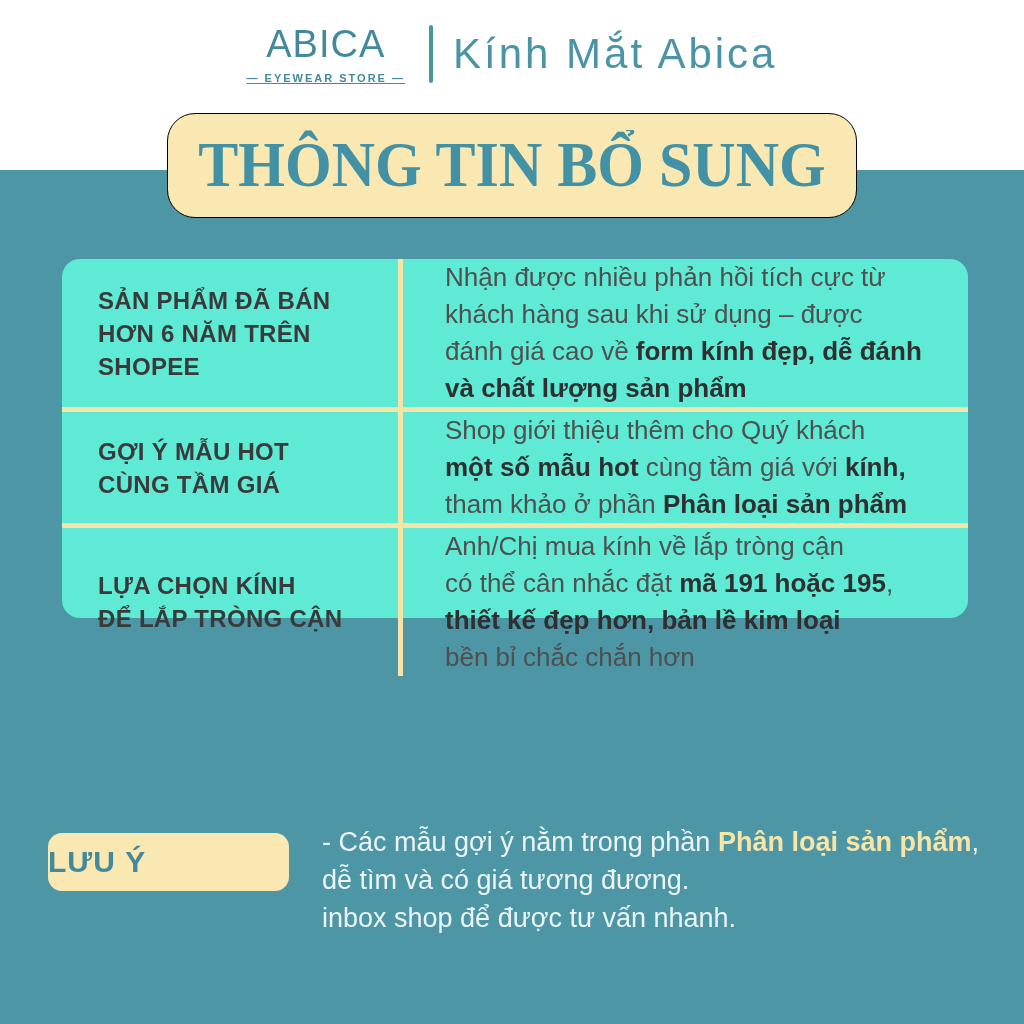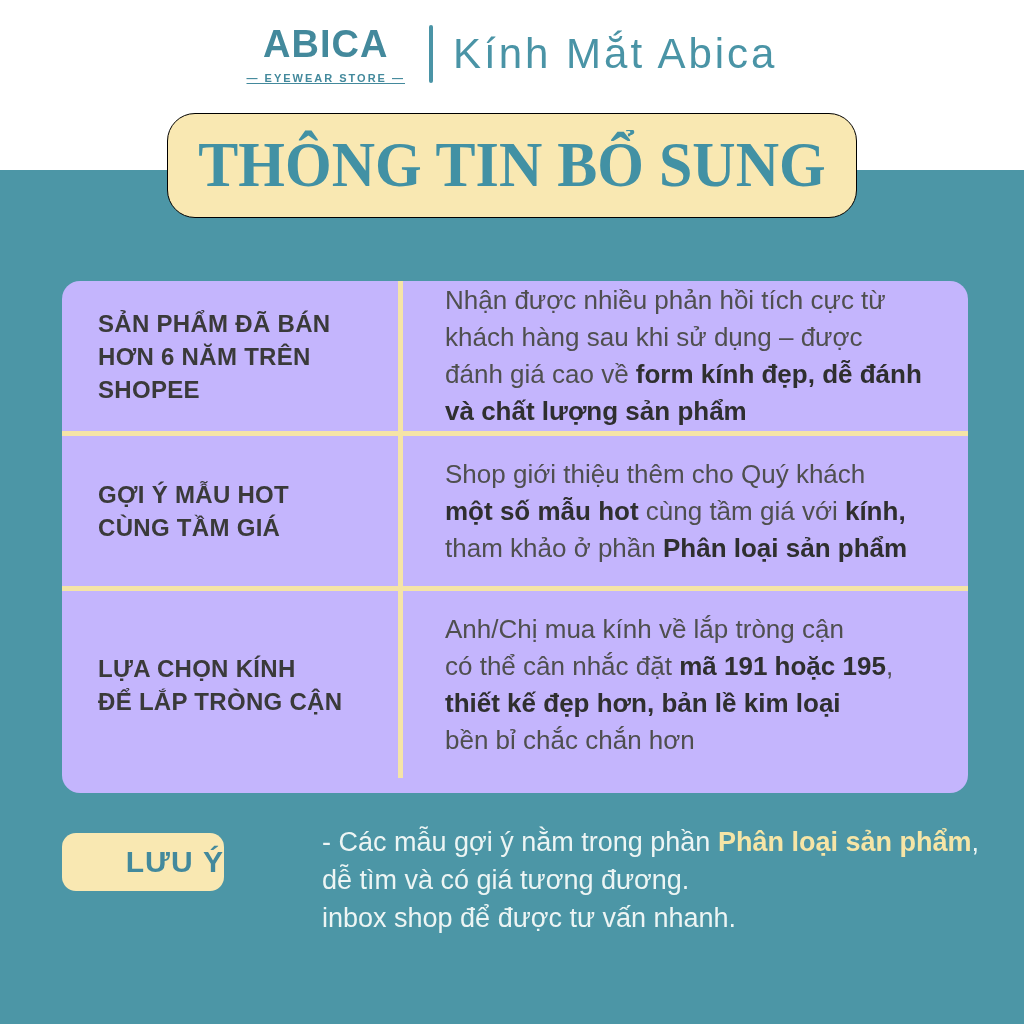--- a/index.html
+++ b/index.html
@@ -16,21 +16,21 @@
     position: absolute; top: 0; left: 0;
     width: 1024px; height: 170px;
     background: #ffffff;
   }
   .header-content {
     position: absolute; top: 24px; left: 0; width: 1024px;
     display: flex; justify-content: center; align-items: center;
   }
   .logo { display: flex; flex-direction: column; align-items: center; }
   .logo-name {
-    font-size: 38px; font-weight: 700; color: #43899C;
+    font-size: 38px; font-weight: 400; color: #43899C;
     letter-spacing: 1px; line-height: 40px;
   }
   .logo-sub {
     font-size: 11px; font-weight: 700; color: #43899C;
     letter-spacing: 2px; margin-top: 8px; white-space: nowrap; text-decoration: underline;
   }
   .logo-bar {
     width: 4px; height: 58px; background: #4A94A6;
     margin: 0 20px 0 24px; border-radius: 2px;
   }
@@ -50,23 +50,23 @@
   }
   .banner-title {
     font-family: "Liberation Serif", serif;
     font-weight: 700; font-size: 60px; color: #4291A4;
     letter-spacing: 0px; white-space: nowrap;
     transform: scaleY(1.04);
   }
 
   
   .card {
-    position: absolute; top: 281px; left: 62px;
-    width: 906px; height: 512px;
-    background: #c4b5fd; border-radius: 18px;
+    position: absolute; top: 259px; left: 62px;
+    width: 906px; height: 359px;
+    background: #5eead4; border-radius: 18px;
     display: flex; flex-direction: column;
   }
   .row { display: flex; }
   .row-1 { height: 155px; }
   .row-2 { height: 155px; }
   .row-3 { height: 187px; }
   .row-1, .row-2 { border-bottom: 5px solid #F5E4A7; }
   .cell-label {
     width: 341px; flex: none;
     border-right: 5px solid #F5E4A7;
@@ -77,24 +77,24 @@
   }
   .cell-desc {
     flex: 1; padding-left: 42px; padding-right: 14px;
     display: flex; flex-direction: column; justify-content: center;
     font-size: 26px; line-height: 37px; color: #4F4F4F;
   }
   .cell-desc .b { font-weight: 700; color: #2F2F2F; }
 
   
   .note-badge {
-    position: absolute; top: 833px; left: 62px;
-    width: 162px; height: 58px;
+    position: absolute; top: 833px; left: 48px;
+    width: 241px; height: 58px;
     background: #F9E8B2; border-radius: 14px;
-    display: flex; align-items: center; justify-content: flex-end;
+    display: flex; align-items: center; justify-content: flex-start;
   }
   .note-badge-label {
     font-size: 30px; font-weight: 800; color: #43899C; letter-spacing: 1px;
   }
   .note-text {
     position: absolute; top: 823px; left: 322px; width: 660px;
     font-size: 27px; line-height: 38px; color: #EDF5F4;
   }
   .note-text .h { color: #F6E5A6; font-weight: 700; }
 </style>

